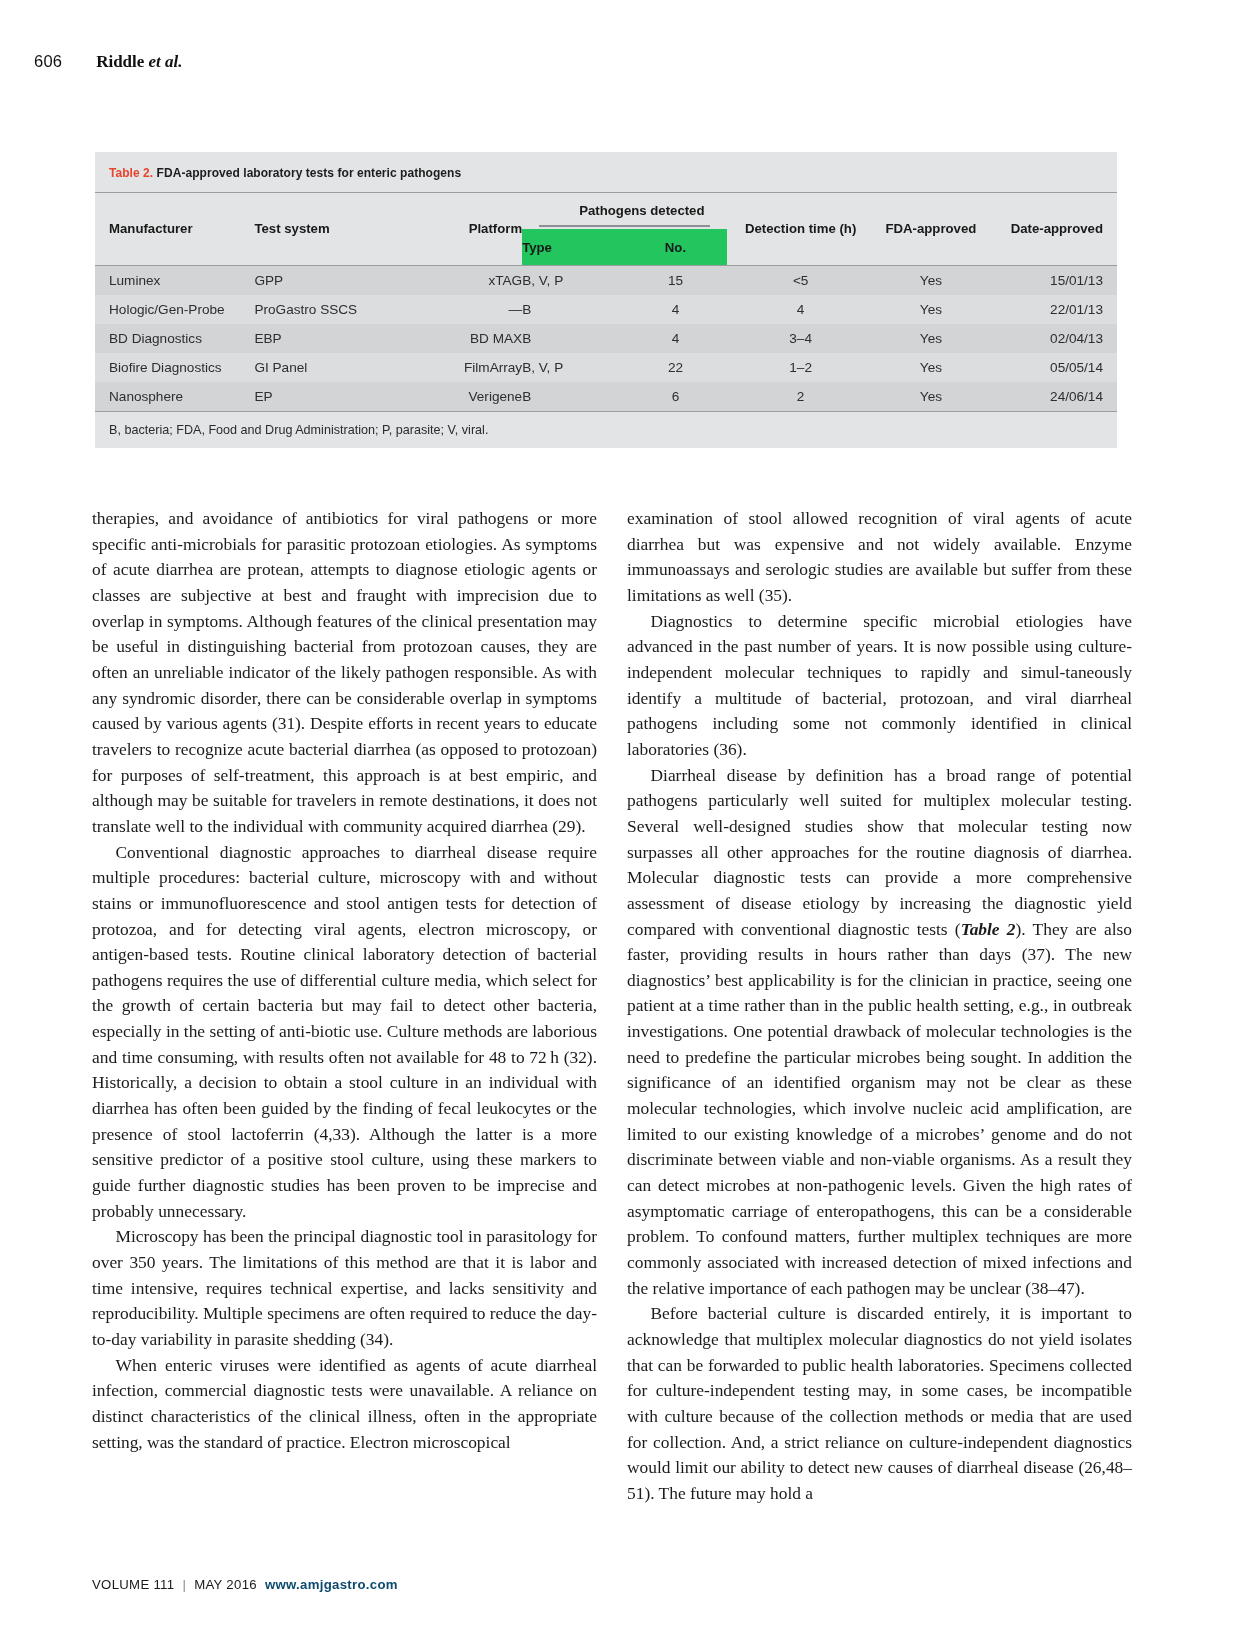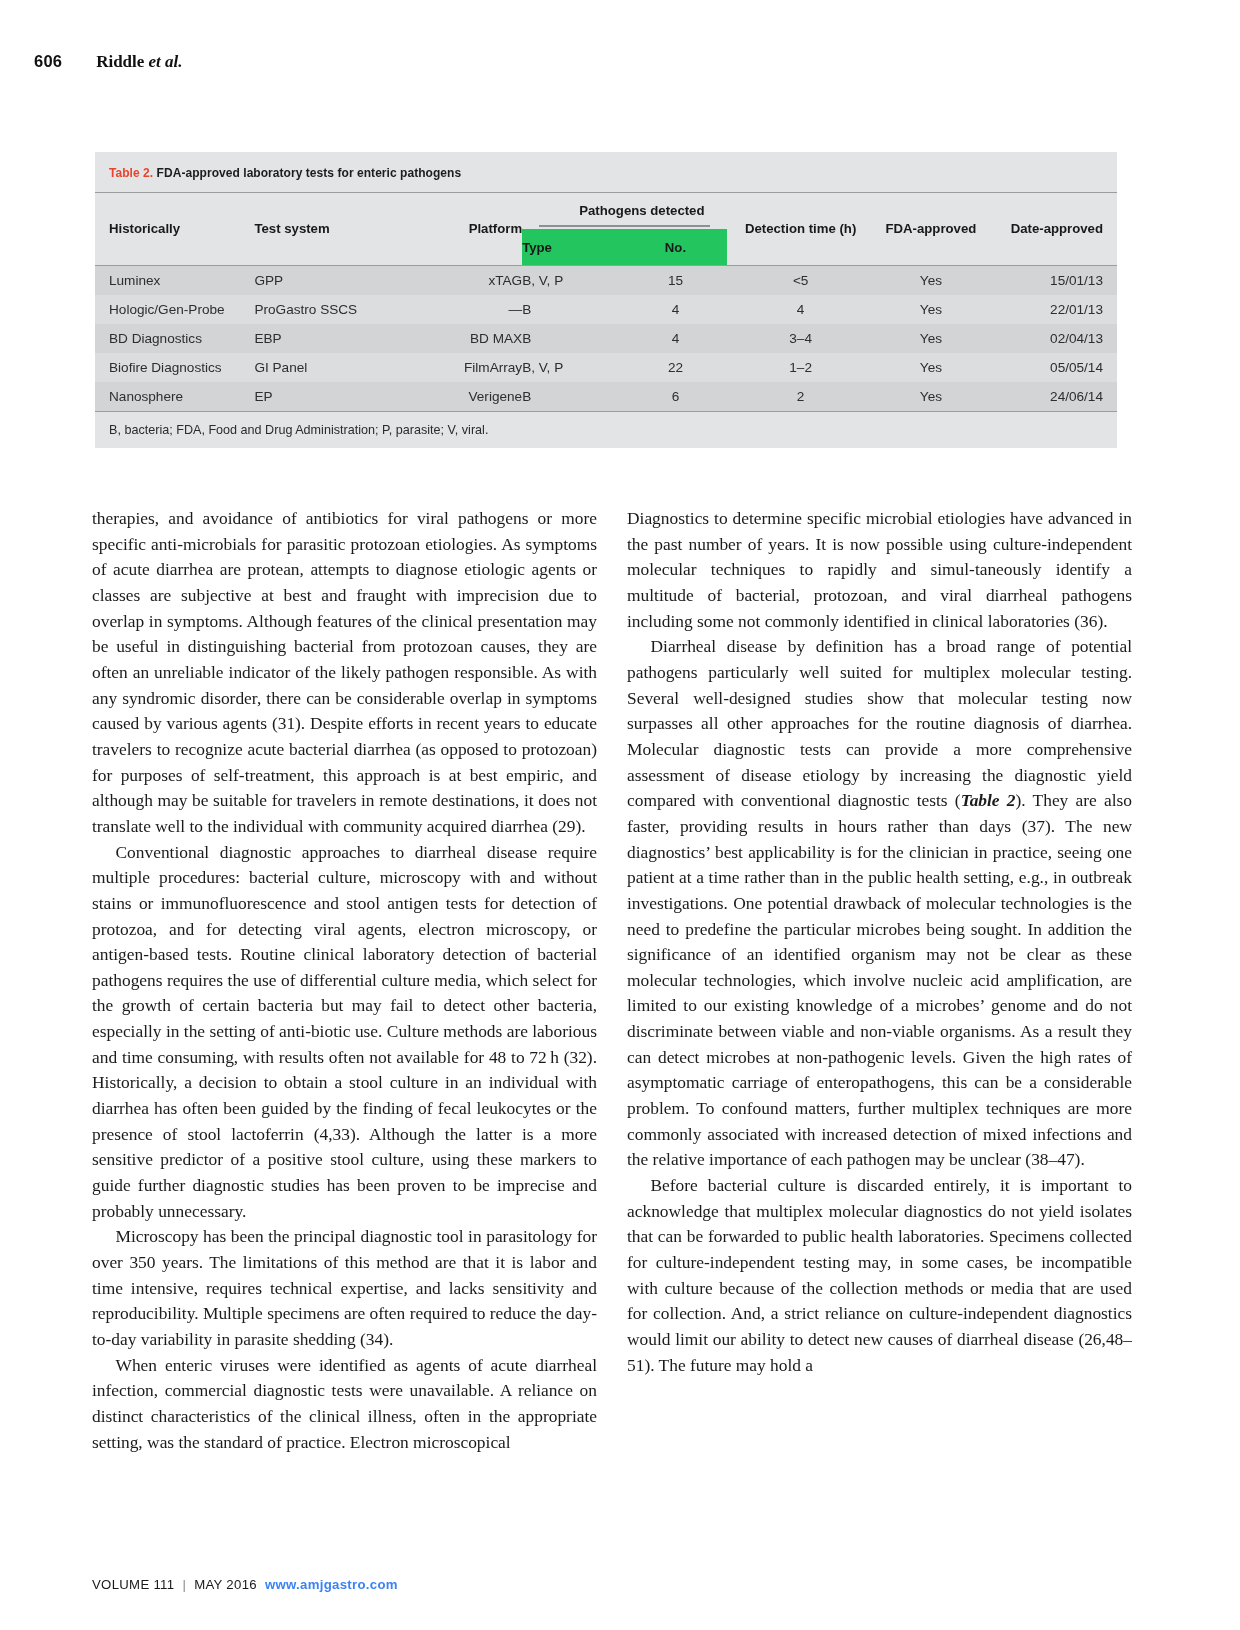--- a/index.html
+++ b/index.html
@@ -22,21 +22,21 @@
     position: absolute;
     top: 52px;
     left: 34px;
     width: 1180px;
     display: flex;
     align-items: baseline;
     gap: 34px;
   }
   .folio {
     font-family: "Liberation Sans", "DejaVu Sans", sans-serif;
-    font-weight: bold;
+    font-weight: normal;
     font-size: 16.5px;
     letter-spacing: .2px;
     color: #111;
   }
   .runhead-title {
     font-family: "Liberation Serif", "DejaVu Serif", serif;
     font-weight: bold;
     font-size: 17px;
     color: #111;
   }
@@ -173,21 +173,21 @@
   .journal .gastro { font-size: 18.5px; letter-spacing: .2px; }
   .footer-right {
     font-size: 13.2px;
     color: #1a1a1a;
     letter-spacing: .3px;
     display: flex;
     align-items: baseline;
     gap: 8px;
   }
   .footer-right .sep { color: #8c8c8c; }
-  .footer-right .url { color: #3b82f6; font-weight: bold; }
+  .footer-right .url { color: #0c4a6e; font-weight: bold; }
 </style>
 </head>
 <body>
 
 <div class="running-head">
   <span class="folio">606</span>
   <span class="runhead-title"><span>Riddle </span><span class="ital">et al.</span></span>
 </div>
 
 <div class="table-block">
@@ -202,21 +202,21 @@
         <col class="col-test">
         <col class="col-plat">
       <col class="col-type">
         <col class="col-no">
         <col class="col-det">
       <col class="col-fda">
         <col class="col-date">
     </colgroup>
     <thead>
       <tr class="head-main top-rule">
-        <th class="col-mfr" rowspan="2">Historically</th>
+        <th class="col-mfr" rowspan="2">Manufacturer</th>
         <th class="col-test" rowspan="2">Test system</th>
         <th class="col-plat" rowspan="2">Platform</th>
         <th class="pathogens-group" colspan="2">
           <span class="glabel">Pathogens detected</span>
           <span class="group-rule"></span>
         </th>
         <th class="col-det" rowspan="2">Detection time (h)</th>
         <th class="col-fda" rowspan="2">FDA-approved</th>
         <th class="col-date" rowspan="2">Date-approved</th>
       </tr>
@@ -286,20 +286,21 @@
 <div class="columns">
 
   <div class="col">
     <p>therapies, and avoidance of antibiotics for viral pathogens or more specific anti-microbials for parasitic protozoan etiologies. As symptoms of acute diarrhea are protean, attempts to diagnose etiologic agents or classes are subjective at best and fraught with imprecision due to overlap in symptoms. Although features of the clinical presentation may be useful in distinguishing bacterial from protozoan causes, they are often an unreliable indicator of the likely pathogen responsible. As with any syndromic disorder, there can be considerable overlap in symptoms caused by various agents (31). Despite efforts in recent years to educate travelers to recognize acute bacterial diarrhea (as opposed to protozoan) for purposes of self-treatment, this approach is at best empiric, and although may be suitable for travelers in remote destinations, it does not translate well to the individual with community acquired diarrhea (29).</p>
     <p>Conventional diagnostic approaches to diarrheal disease require multiple procedures: bacterial culture, microscopy with and without stains or immunofluorescence and stool antigen tests for detection of protozoa, and for detecting viral agents, electron microscopy, or antigen-based tests. Routine clinical laboratory detection of bacterial pathogens requires the use of differential culture media, which select for the growth of certain bacteria but may fail to detect other bacteria, especially in the setting of anti-biotic use. Culture methods are laborious and time consuming, with results often not available for 48 to 72 h (32). Historically, a decision to obtain a stool culture in an individual with diarrhea has often been guided by the finding of fecal leukocytes or the presence of stool lactoferrin (4,33). Although the latter is a more sensitive predictor of a positive stool culture, using these markers to guide further diagnostic studies has been proven to be imprecise and probably unnecessary.</p>
     <p>Microscopy has been the principal diagnostic tool in parasitology for over 350 years. The limitations of this method are that it is labor and time intensive, requires technical expertise, and lacks sensitivity and reproducibility. Multiple specimens are often required to reduce the day-to-day variability in parasite shedding (34).</p>
     <p>When enteric viruses were identified as agents of acute diarrheal infection, commercial diagnostic tests were unavailable. A reliance on distinct characteristics of the clinical illness, often in the appropriate setting, was the standard of practice. Electron microscopical</p>
   </div>
 
   <div class="col">
+    <p>examination of stool allowed recognition of viral agents of acute diarrhea but was expensive and not widely available. Enzyme immunoassays and serologic studies are available but suffer from these limitations as well (35).</p>
     <p>Diagnostics to determine specific microbial etiologies have advanced in the past number of years. It is now possible using culture-independent molecular techniques to rapidly and simul-taneously identify a multitude of bacterial, protozoan, and viral diarrheal pathogens including some not commonly identified in clinical laboratories (36).</p>
     <p><span>Diarrheal disease by definition has a broad range of potential pathogens particularly well suited for multiplex molecular testing. Several well-designed studies show that molecular testing now surpasses all other approaches for the routine diagnosis of diarrhea. Molecular diagnostic tests can provide a more comprehensive assessment of disease etiology by increasing the diagnostic yield compared with conventional diagnostic tests (</span><b>Table 2</b><span>). They are also faster, providing results in hours rather than days (37). The new diagnostics’ best applicability is for the clinician in practice, seeing one patient at a time rather than in the public health setting, e.g., in outbreak investigations. One potential drawback of molecular technologies is the need to predefine the particular microbes being sought. In addition the significance of an identified organism may not be clear as these molecular technologies, which involve nucleic acid amplification, are limited to our existing knowledge of a microbes’ genome and do not discriminate between viable and non-viable organisms. As a result they can detect microbes at non-pathogenic levels. Given the high rates of asymptomatic carriage of enteropathogens, this can be a considerable problem. To confound matters, further multiplex techniques are more commonly associated with increased detection of mixed infections and the relative importance of each pathogen may be unclear (38–47).</span></p>
     <p>Before bacterial culture is discarded entirely, it is important to acknowledge that multiplex molecular diagnostics do not yield isolates that can be forwarded to public health laboratories. Specimens collected for culture-independent testing may, in some cases, be incompatible with culture because of the collection methods or media that are used for collection. And, a strict reliance on culture-independent diagnostics would limit our ability to detect new causes of diarrheal disease (26,48–51). The future may hold a</p>
   </div>
 
 </div>
 
 <div class="footer">
   <div class="footer-right">
     <span>VOLUME 111</span>

